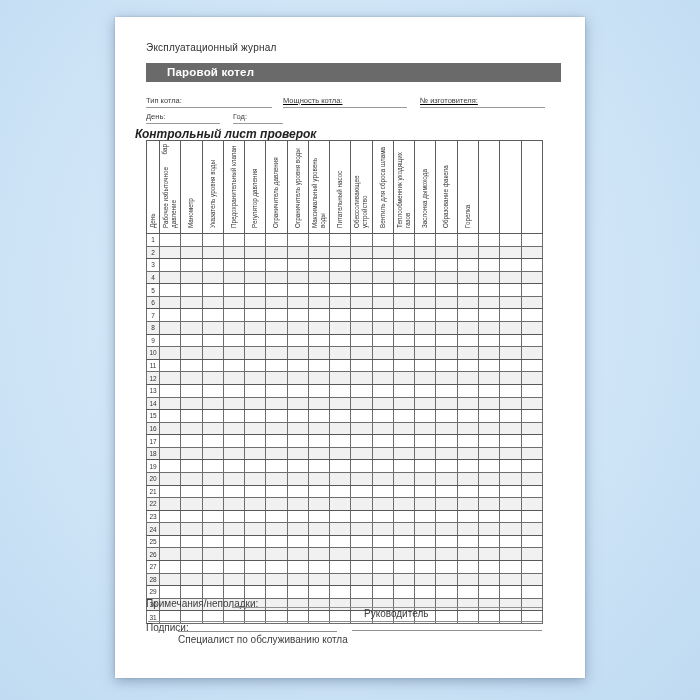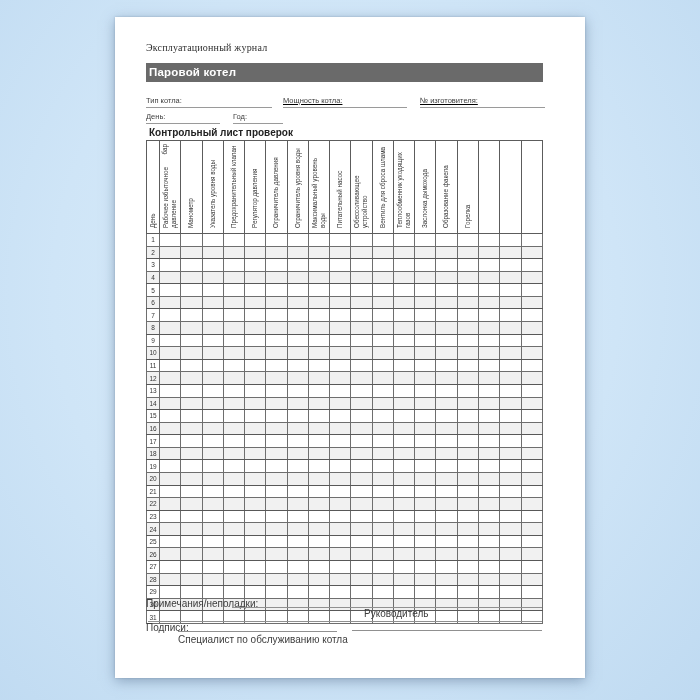--- a/index.html
+++ b/index.html
@@ -8,29 +8,29 @@
     font-family:"Liberation Sans", sans-serif;
     background:radial-gradient(ellipse at 48% 42%, var(--bg-light,#dceefb) 0%, var(--bg-mid,#cfe5f7) 55%, var(--bg-dark,#bfdaf1) 100%);
     position:relative;
   }
   .page{
     position:absolute;left:115px;top:17px;width:470px;height:661px;
     background:#ffffff;
     box-shadow:0 3px 12px rgba(90,115,145,0.55), 0 0 2px rgba(110,130,155,0.45);
   }
   .abs{position:absolute;}
-  .doc-title{left:31px;top:25px;font-size:10px;color:#2f2f2f;letter-spacing:.2px;font-family:Liberation Serif, serif;}
+  .doc-title{left:31px;top:25px;font-size:10px;color:#2f2f2f;letter-spacing:.2px;}
   .banner{
     left:31px;top:46px;width:394px;height:19px;line-height:19px;
     background:var(--banner-bg,#6a6a6a);color:var(--banner-text,#fff);
-    font-size:11.5px;font-weight:bold;padding-left:3px;letter-spacing:.2px;
+    font-size:11.5px;font-weight:bold;padding-left:21px;letter-spacing:.2px;
   }
   .field{height:14px;border-bottom:1px solid #9a9a9a;display:flex;align-items:center;}
   .field-label{font-size:7.5px;color:#3d3d3d;line-height:9px;}
-  .sec-heading{left:34px;top:110px;font-size:10px;font-weight:bold;color:#222;}
+  .sec-heading{left:20px;top:110px;font-size:12px;font-weight:bold;color:#222;font-style:italic;}
 
   table.checklist{
     position:absolute;left:31px;top:123px;width:396px;
     border-collapse:collapse;table-layout:fixed;
   }
   table.checklist col.day{width:13px;}
   table.checklist col.c{width:21.28px;}
   table.checklist th, table.checklist td{
     border:1px solid var(--table-border,#6e6e6e);padding:0;margin:0;
   }

